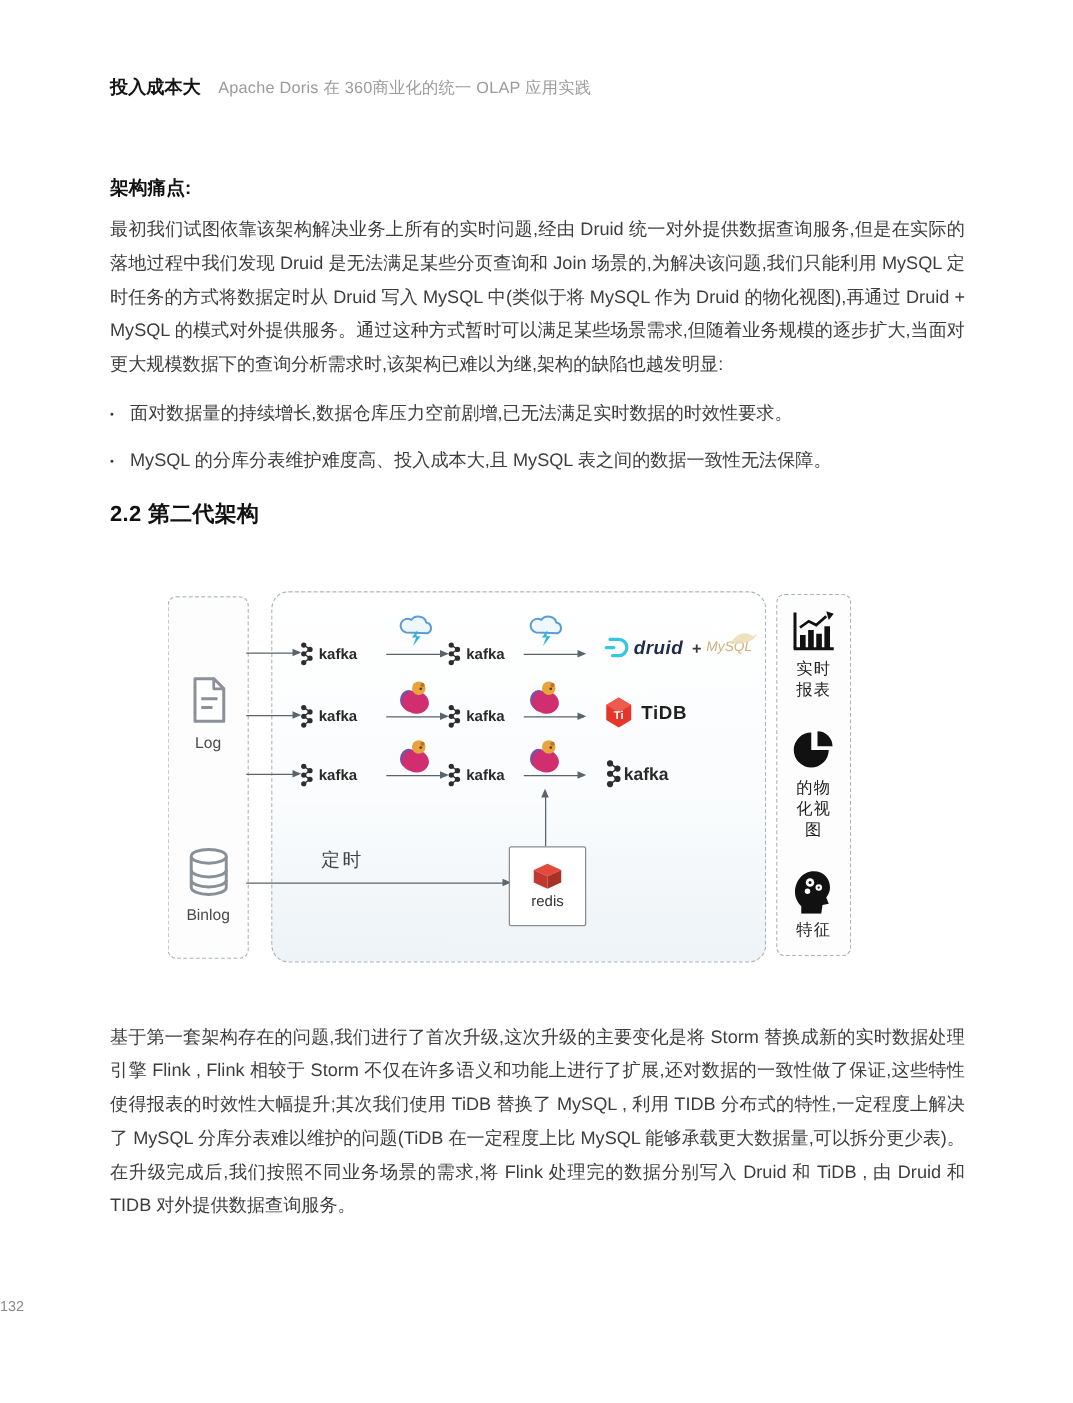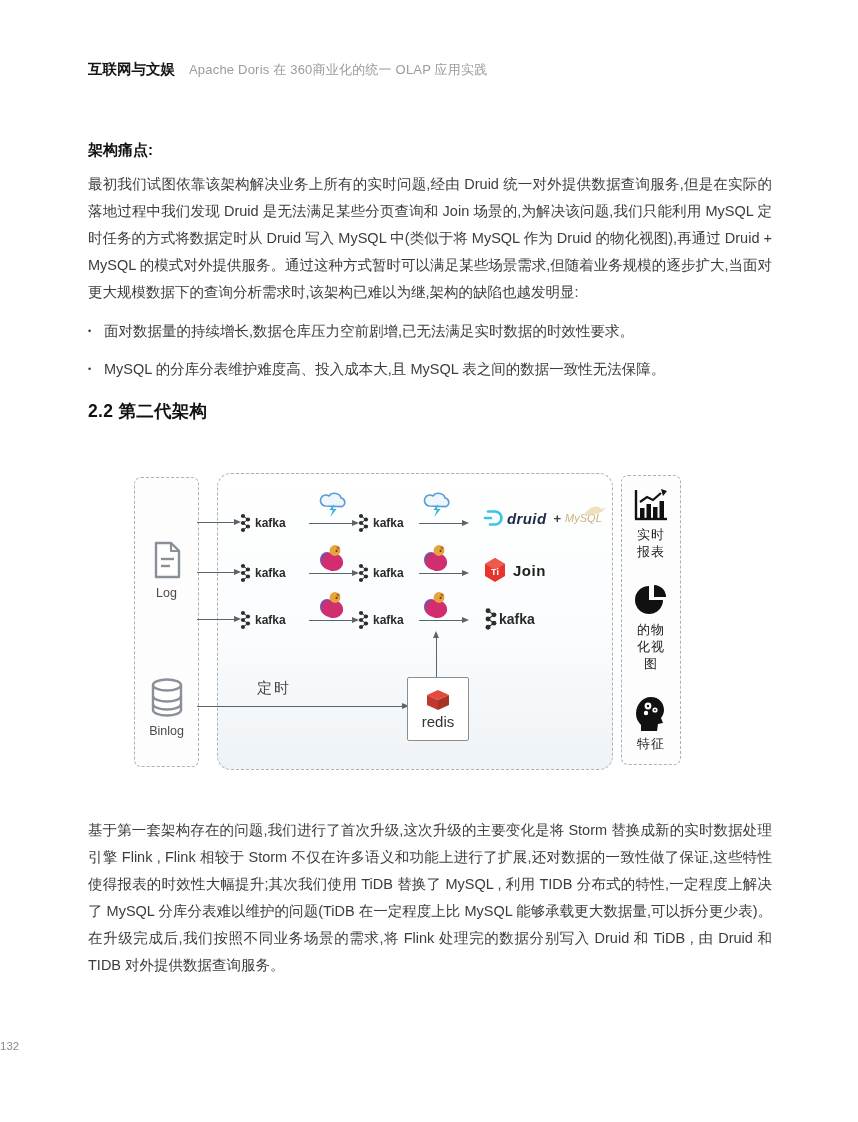--- a/index.html
+++ b/index.html
@@ -60,31 +60,31 @@
   .druid-text{font-size:15px;font-weight:700;font-style:italic;color:#1e2a4a;letter-spacing:.4px;margin-left:4px;}
   .plus-text{font-size:13px;color:#3a3a3a;margin:0 4px 0 7px;font-weight:600;}
   .mysql-text{font-size:11px;font-style:italic;color:#c2a467;opacity:.85;position:relative;}
   .mysql-text svg{position:absolute;top:-9px;right:-6px;}
   .tidb-text{font-size:15px;font-weight:800;color:#1f1f1f;letter-spacing:.5px;margin-left:6px;}
   .kout .klabel{font-size:14px;font-weight:700;}
 
   .redis-box{position:absolute;left:288px;top:222px;width:60px;height:62px;background:#fff;
              border:1px solid #8d8d8d;border-radius:2px;display:flex;flex-direction:column;
              align-items:center;justify-content:center;gap:2px;}
-  .redis-label{font-size:15px;color:#333;}
+  .redis-label{font-size:12px;color:#333;}
   .timer-label{position:absolute;left:138px;top:224px;font-size:15px;color:#444;
                font-family:"Liberation Serif",serif;letter-spacing:2px;}
 </style>
 </head>
 <body>
 
 <div class="page">
 
   <div class="doc-header">
-    <span class="sec">互联网与文娱</span><span class="ttl">Apache Doris 在 360商业化的统一 OLAP 应用实践</span>
+    <span class="sec">投入成本大</span><span class="ttl">Apache Doris 在 360商业化的统一 OLAP 应用实践</span>
   </div>
 
   <h3 class="pain-heading">架构痛点:</h3>
   <p class="body-par p1">最初我们试图依靠该架构解决业务上所有的实时问题,经由 Druid 统一对外提供数据查询服务,但是在实际的落地过程中我们发现 Druid 是无法满足某些分页查询和 Join 场景的,为解决该问题,我们只能利用 MySQL 定时任务的方式将数据定时从 Druid 写入 MySQL 中(类似于将 MySQL 作为 Druid 的物化视图),再通过 Druid + MySQL 的模式对外提供服务。通过这种方式暂时可以满足某些场景需求,但随着业务规模的逐步扩大,当面对更大规模数据下的查询分析需求时,该架构已难以为继,架构的缺陷也越发明显:</p>
 
   <ul class="bullets">
     <li>
       <span class="bdot">•</span>
       <span class="btxt">面对数据量的持续增长,数据仓库压力空前剧增,已无法满足实时数据的时效性要求。</span>
     </li>
@@ -248,21 +248,21 @@
           <circle cx="20" cy="5" r="1.7" fill="#b5762a"></circle>
           <circle cx="18.6" cy="8" r="1.1" fill="#5a3a14"></circle>
         </svg>
       </div>
       <div class="rowout" style="left:266px;top:28px;align-items:center;">
         <svg width="24" height="26" viewBox="0 0 24 26">
           <polygon points="12,1 22,7 22,19 12,25 2,19 2,7" fill="#e6352b"></polygon>
           <polygon points="12,1 22,7 12,13 2,7" fill="#ef5a4e"></polygon>
           <text x="12" y="18" font-size="9" fill="#fff" font-weight="bold" text-anchor="middle" font-family="Liberation Sans, sans-serif">Ti</text>
         </svg>
-        <span class="tidb-text">Join</span>
+        <span class="tidb-text">TiDB</span>
       </div>
     </div>
 
     <div class="drow" style="top:121px;">
       <div class="knode" style="left:22px;top:33px;">
         <svg width="13" height="22" viewBox="0 0 13 22">
           <g stroke="#2d2d2d" stroke-width="1">
               <line x1="4" y1="4" x2="9" y2="7.5"></line>
               <line x1="4" y1="11" x2="9" y2="7.5"></line>
               <line x1="4" y1="11" x2="9" y2="14.5"></line>

